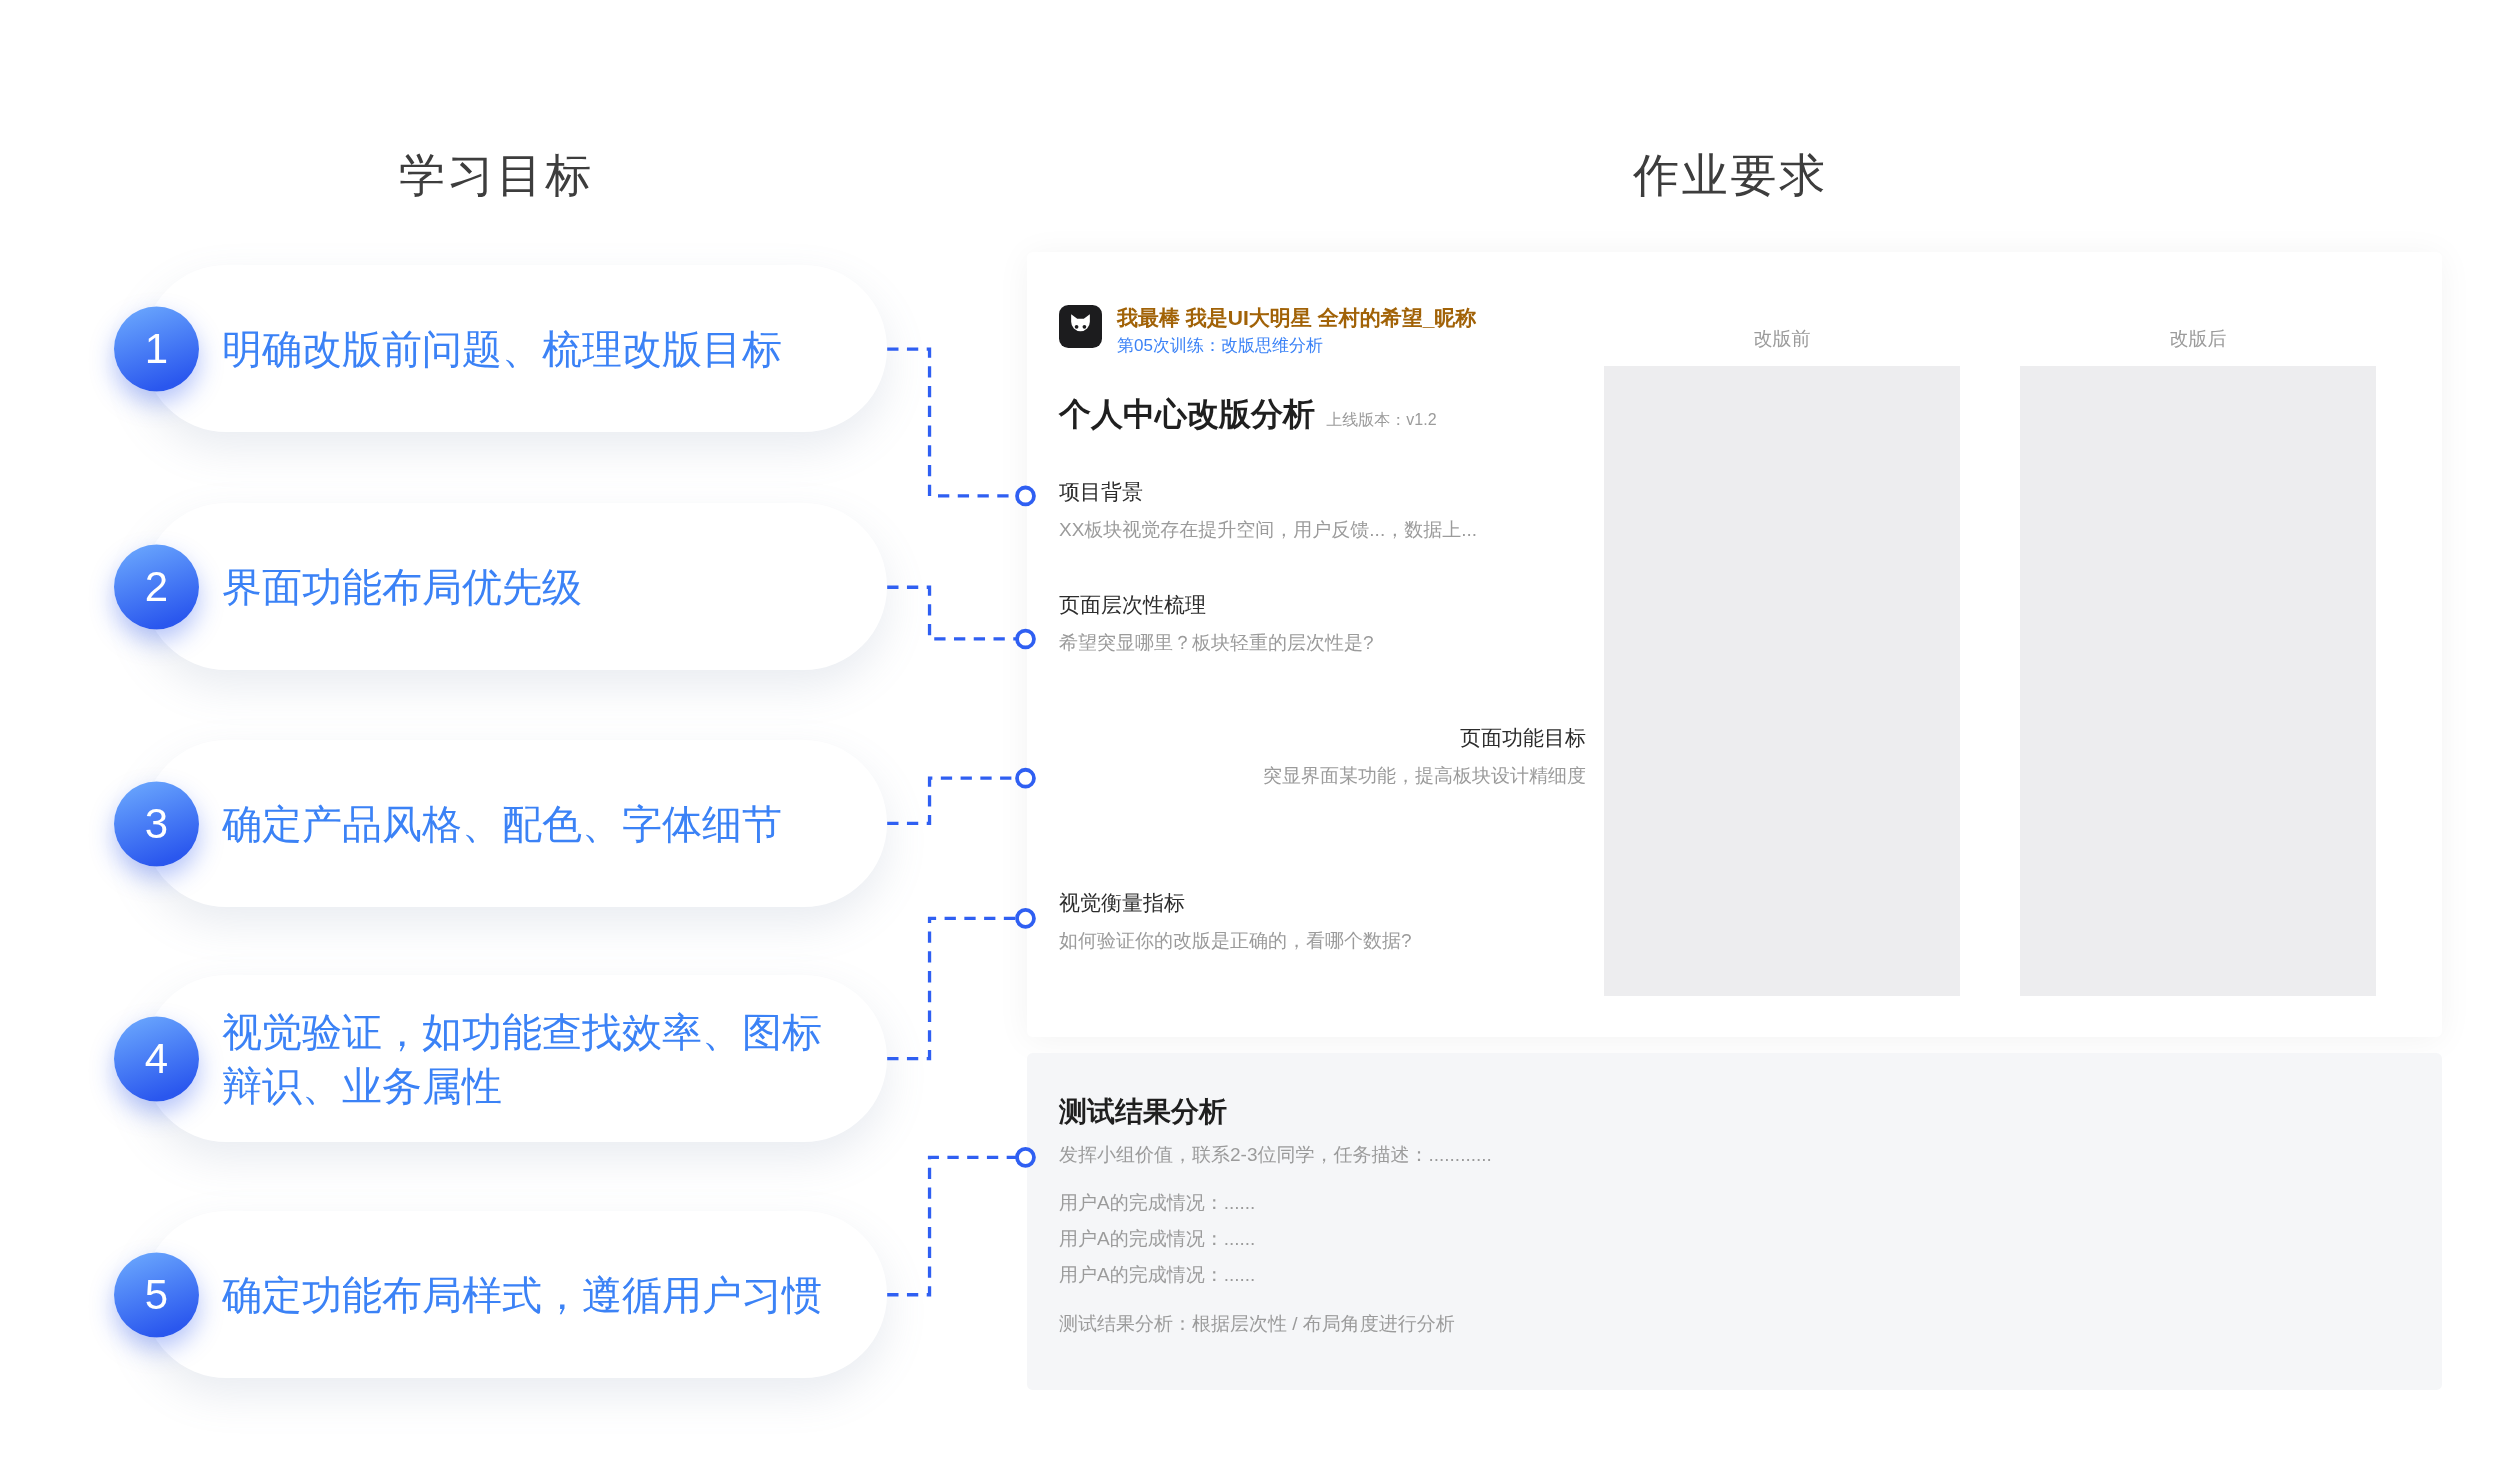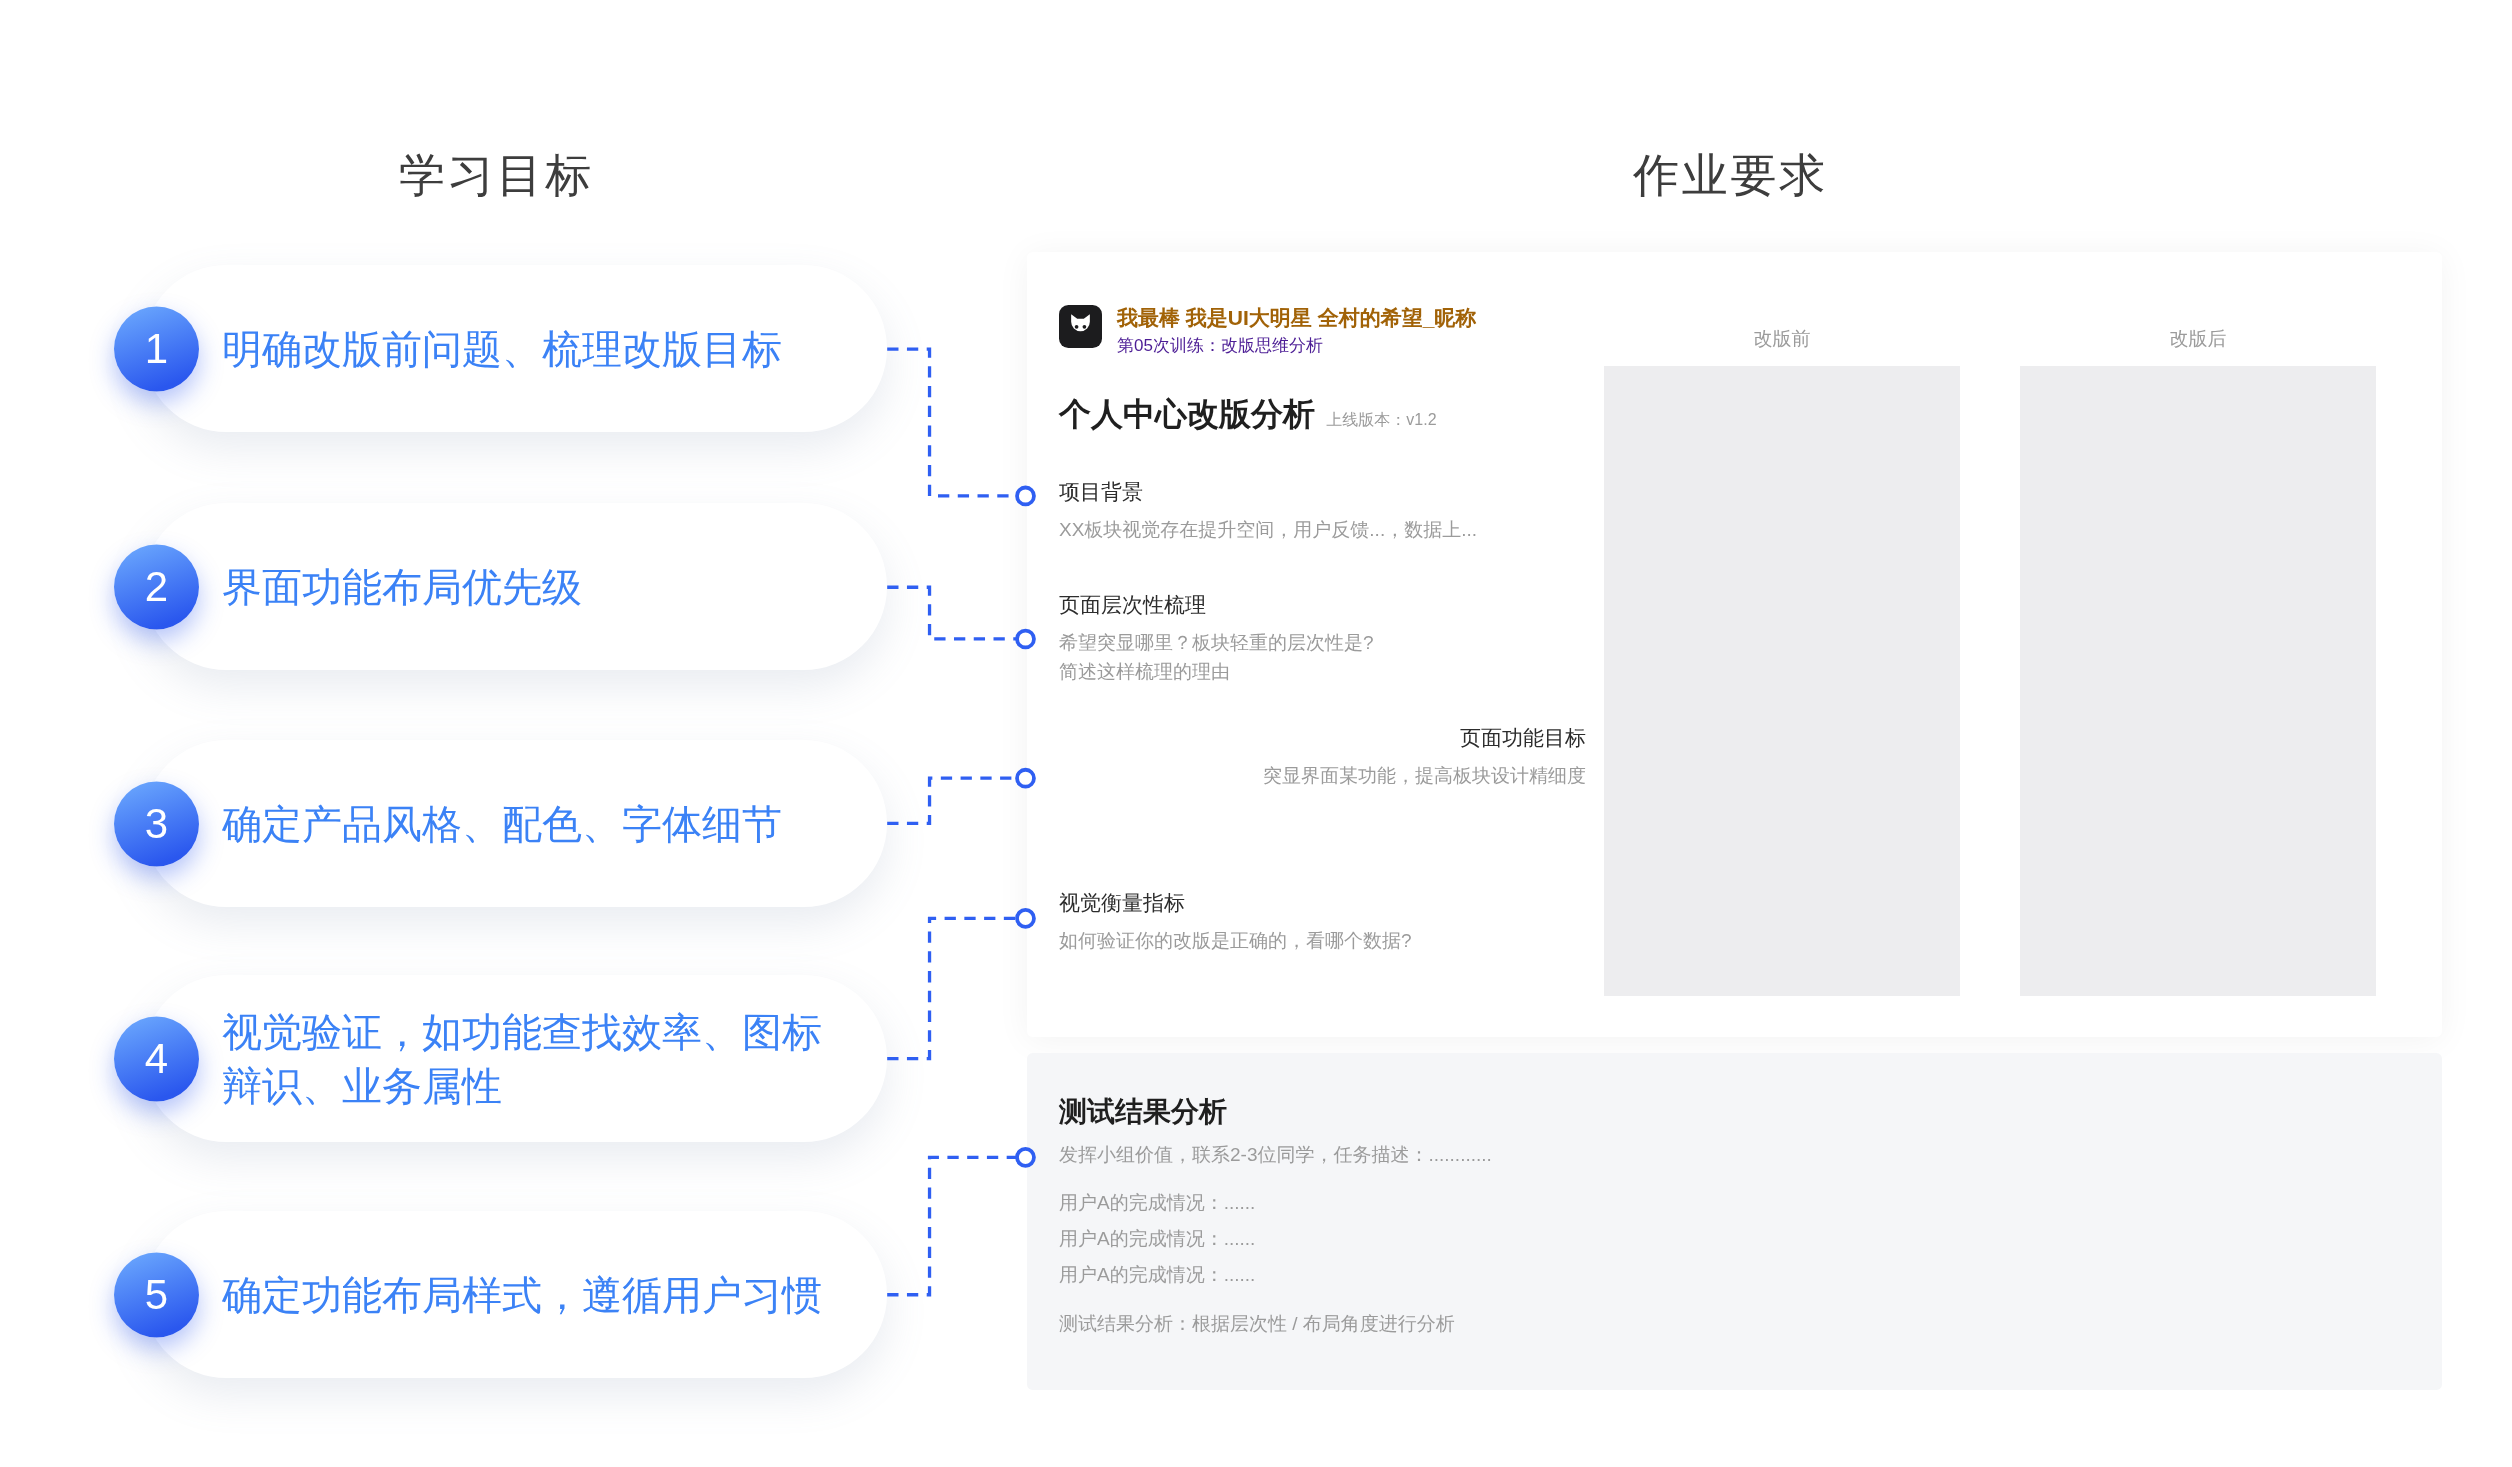--- a/index.html
+++ b/index.html
@@ -43,21 +43,21 @@
   .pill-label { font-size: 40px; color: #3b82f6; line-height: 1.35; }
 
   
   .card {
     position: absolute; left: 1027px; top: 252px; width: 1415px; height: 785px;
     background: #ffffff; border-radius: 5.6px;
     box-shadow: 0 3.8px 34px rgba(0,0,0,0.05); z-index: 1;
   }
   .avatar { position: absolute; left: 32px; top: 53px; width: 43px; height: 43px; }
   .author-name { position: absolute; left: 90px; top: 52px; font-size: 21px; font-weight: 700; color: #a16207; white-space: nowrap; }
-  .author-sub  { position: absolute; left: 90px; top: 82px; font-size: 17px; color: #4c1d95; white-space: nowrap; }
+  .author-sub  { position: absolute; left: 90px; top: 82px; font-size: 17px; color: #3b82f6; white-space: nowrap; }
   .doc-title-row { position: absolute; left: 32px; top: 141px; display: flex; align-items: baseline; }
   .doc-title   { font-size: 32px; font-weight: 700; color: #1f1f1f; white-space: nowrap; }
   .doc-version { font-size: 16px; color: #9b9b9b; margin-left: 11.3px; white-space: nowrap; }
 
   .sec { position: absolute; left: 32px; width: 527px; }
   .sec-1 { top: 226px; }
   .sec-2 { top: 339px; }
   .sec-3 { top: 472px; text-align: right; }
   .sec-4 { top: 637px; }
   .sec-head { font-size: 21px; font-weight: 400; color: #2c2c2c; margin-bottom: 8.5px; }
@@ -147,21 +147,20 @@
       <span class="doc-version">上线版本：v1.2</span>
     </div>
 
     <div class="sec sec-1">
       <div class="sec-head">项目背景</div>
       <div class="sec-line">XX板块视觉存在提升空间，用户反馈...，数据上...</div>
     </div>
     <div class="sec sec-2">
       <div class="sec-head">页面层次性梳理</div>
       <div class="sec-line">希望突显哪里？板块轻重的层次性是?</div>
-      <div class="sec-line">简述这样梳理的理由</div>
     </div>
     <div class="sec sec-3">
       <div class="sec-head">页面功能目标</div>
       <div class="sec-line">突显界面某功能，提高板块设计精细度</div>
     </div>
     <div class="sec sec-4">
       <div class="sec-head">视觉衡量指标</div>
       <div class="sec-line">如何验证你的改版是正确的，看哪个数据?</div>
     </div>
 

